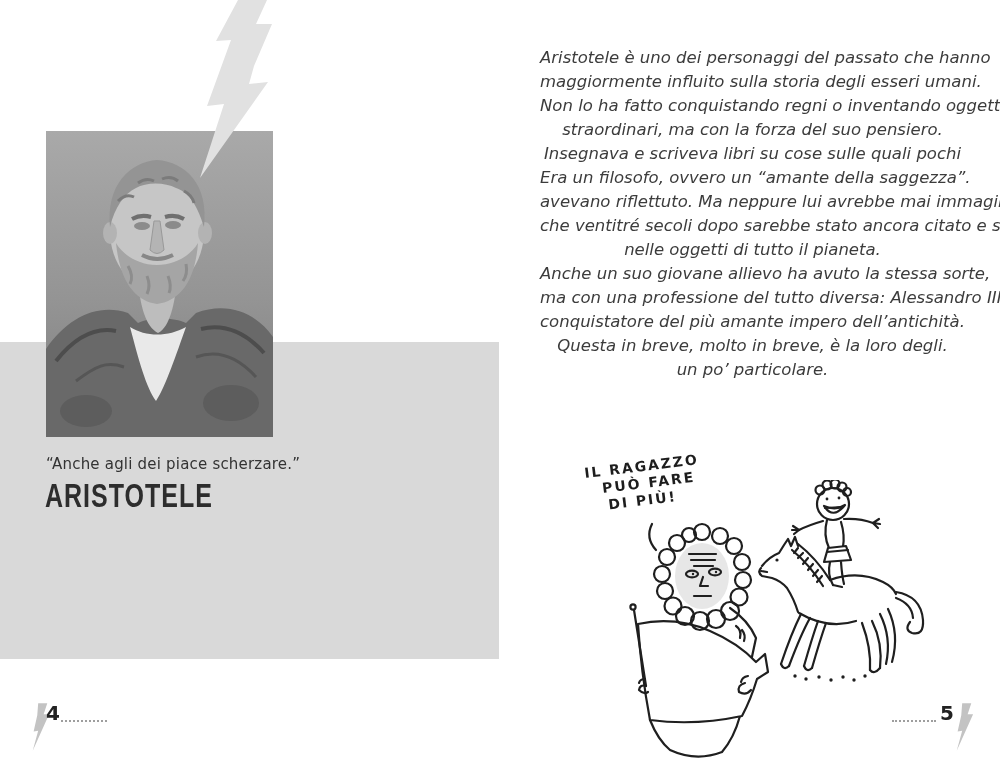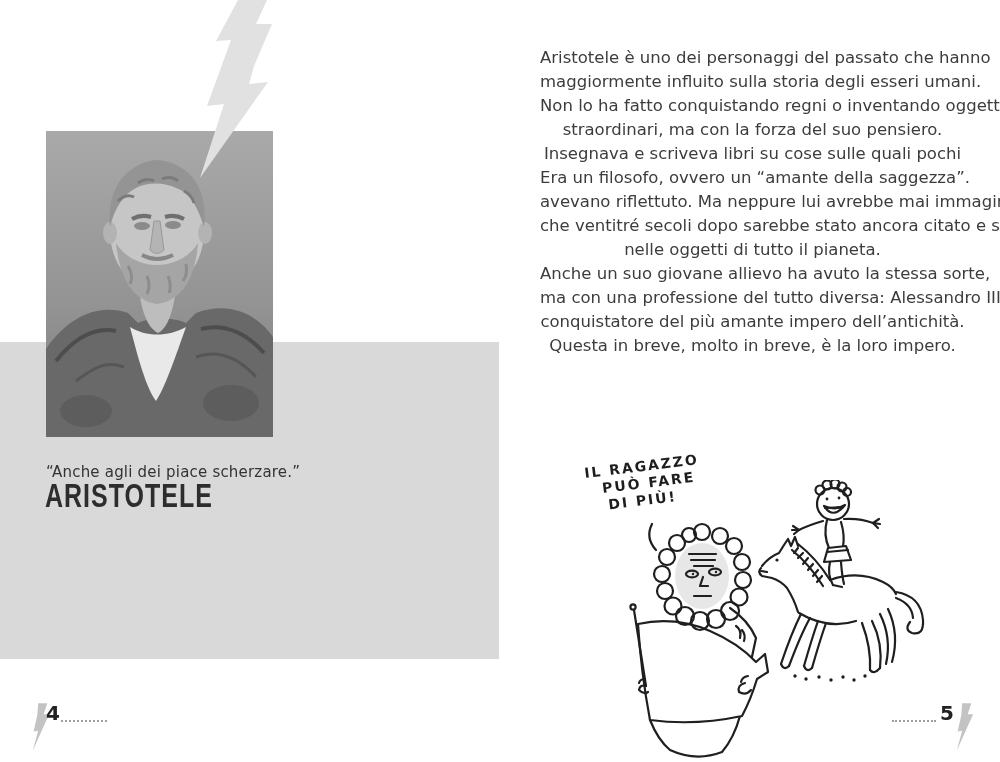--- a/index.html
+++ b/index.html
@@ -9,28 +9,28 @@
   
   .band{position:absolute;left:0;top:342px;width:499px;height:317px;background:#d9d9d9;}
 
   
   .photo{position:absolute;left:46px;top:131px;width:227px;height:306px;}
 
   
   .bolt-big{position:absolute;left:195px;top:0;width:85px;height:185px;z-index:5;}
 
   
-  .quote{position:absolute;left:46px;top:455px;font-size:15px;color:#333;letter-spacing:.2px;margin-top:8px;}
+  .quote{position:absolute;left:46px;top:455px;font-size:15px;color:#333;letter-spacing:.2px;}
   .title{position:absolute;left:45px;top:477px;font-family:"Liberation Sans",sans-serif;
          font-weight:bold;font-size:25px;letter-spacing:1px;color:#2d2d2d;
          transform:scaleY(1.3);transform-origin:left top;}
 
   
   .para{position:absolute;left:540px;top:46px;width:425px;text-align:center;
-        font-size:16.5px;line-height:24px;color:#3c3c3c;}
+        font-size:16.5px;line-height:24px;color:#3c3c3c;font-style:italic;}
   .para div{white-space:nowrap;}
 
   
   .speech{position:absolute;left:586px;top:458px;font-weight:bold;font-size:14px;
           letter-spacing:2px;color:#1d1d1d;transform:rotate(-7deg);line-height:17px;}
   .speech .l2{margin-left:16px;}
   .speech .l3{margin-left:20px;}
 
   
   .cartoon{position:absolute;left:590px;top:480px;width:360px;height:280px;}
@@ -104,21 +104,22 @@
     <div>Non lo ha fatto conquistando regni o inventando oggetti</div>
     <div>straordinari, ma con la forza del suo pensiero.</div>
     <div>Insegnava e scriveva libri su cose sulle quali pochi</div>
     <div>Era un filosofo, ovvero un “amante della saggezza”.</div>
     <div>avevano riflettuto. Ma neppure lui avrebbe mai immaginato</div>
     <div>che ventitré secoli dopo sarebbe stato ancora citato e studiato</div>
     <div>nelle oggetti di tutto il pianeta.</div>
     <div>Anche un suo giovane allievo ha avuto la stessa sorte,</div>
     <div>ma con una professione del tutto diversa: Alessandro III di Macedonia,</div>
     <div>conquistatore del più amante impero dell’antichità.</div>
-    <div>Questa in breve, molto in breve, è la loro impero.</div>
+    <div>Questa in breve, molto in breve, è la loro degli.</div>
+    <div>un po’ particolare.</div>
   </div>
 
   <div class="speech">
     <div class="l1">IL RAGAZZO</div>
     <div class="l2">PUÒ FARE</div>
     <div class="l3">DI PIÙ!</div>
   </div>
 
   <div class="cartoon" title="Line cartoon: curly-haired Aristotle reading a scroll while young Alessandro rides a horse with open arms">
     <svg width="360" height="280" viewBox="0 0 360 280" fill="none" stroke="#1f1f1f" stroke-width="2.2" stroke-linecap="round" stroke-linejoin="round">

